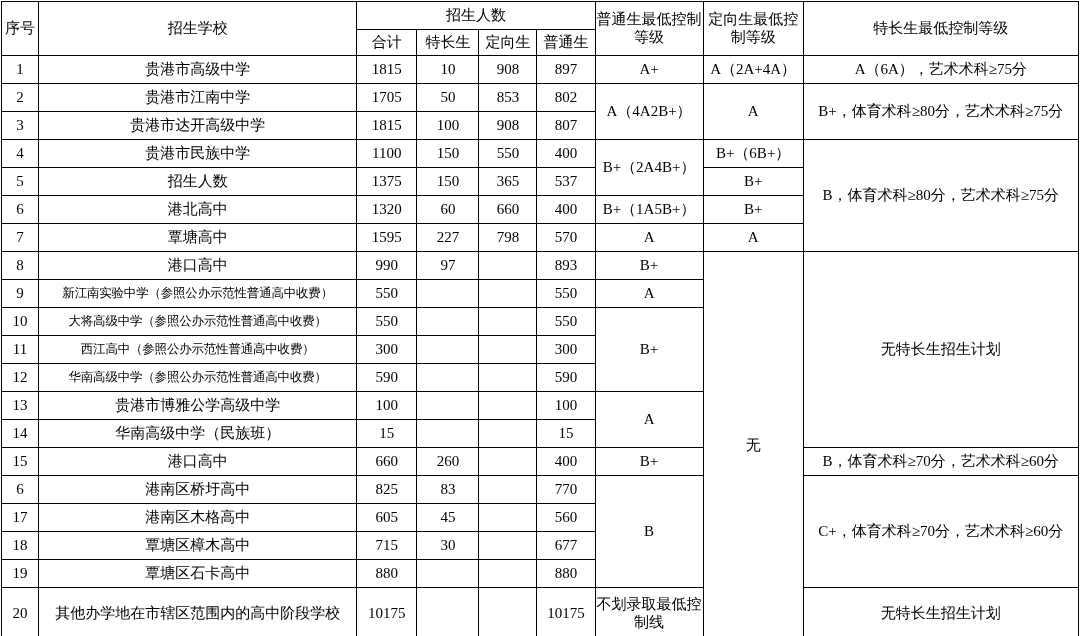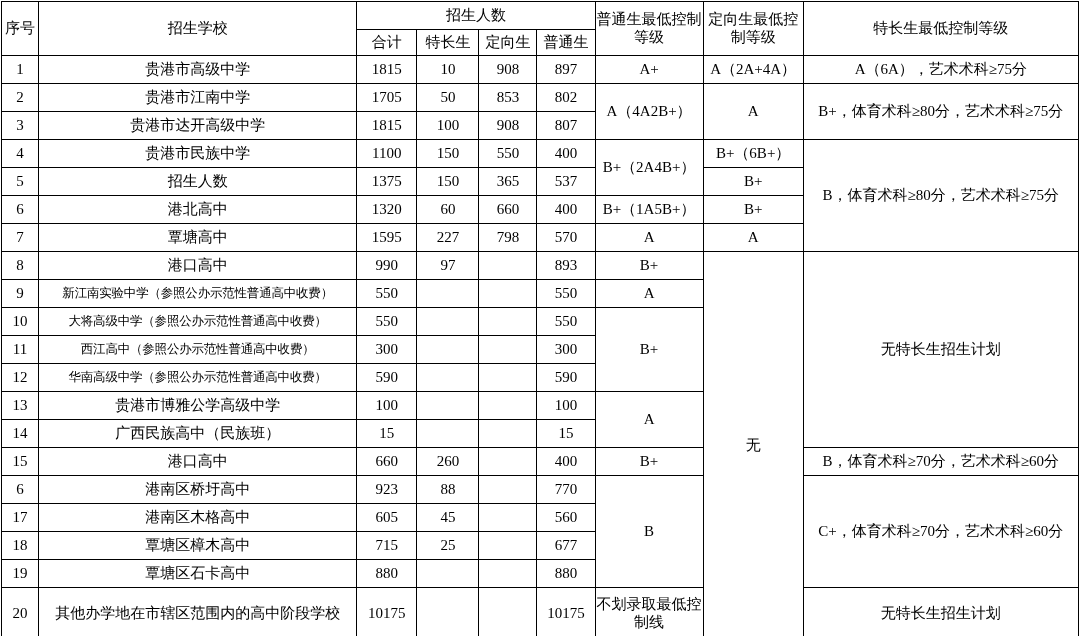--- a/index.html
+++ b/index.html
@@ -232,59 +232,59 @@
           <td class="seq">13</td>
           <td class="school">贵港市博雅公学高级中学</td>
           <td class="num">100</td>
           <td class="num"></td>
           <td class="num"></td>
           <td class="num">100</td>
           <td class="grade" rowspan="2">A</td>
         </tr>
         <tr class="row-h">
           <td class="seq">14</td>
-          <td class="school">广西民族高中（民族班）</td>
+          <td class="school">华南高级中学（民族班）</td>
           <td class="num">15</td>
           <td class="num"></td>
           <td class="num"></td>
           <td class="num">15</td>
         </tr>
         <tr class="row-h">
           <td class="seq">15</td>
           <td class="school">港口高中</td>
           <td class="num">660</td>
           <td class="num">260</td>
           <td class="num"></td>
           <td class="num">400</td>
           <td class="grade">B+</td>
           <td class="talent">B，体育术科≥70分，艺术术科≥60分</td>
         </tr>
         <tr class="row-h">
           <td class="seq">6</td>
           <td class="school">港南区桥圩高中</td>
-          <td class="num">923</td>
-          <td class="num">88</td>
+          <td class="num">825</td>
+          <td class="num">83</td>
           <td class="num"></td>
           <td class="num">770</td>
           <td class="grade" rowspan="4">B</td>
           <td class="talent" rowspan="4">C+，体育术科≥70分，艺术术科≥60分</td>
         </tr>
         <tr class="row-h">
           <td class="seq">17</td>
           <td class="school">港南区木格高中</td>
           <td class="num">605</td>
           <td class="num">45</td>
           <td class="num"></td>
           <td class="num">560</td>
         </tr>
         <tr class="row-h">
           <td class="seq">18</td>
           <td class="school">覃塘区樟木高中</td>
           <td class="num">715</td>
-          <td class="num">25</td>
+          <td class="num">30</td>
           <td class="num"></td>
           <td class="num">677</td>
         </tr>
         <tr class="row-h">
           <td class="seq">19</td>
           <td class="school">覃塘区石卡高中</td>
           <td class="num">880</td>
           <td class="num"></td>
           <td class="num"></td>
           <td class="num">880</td>

